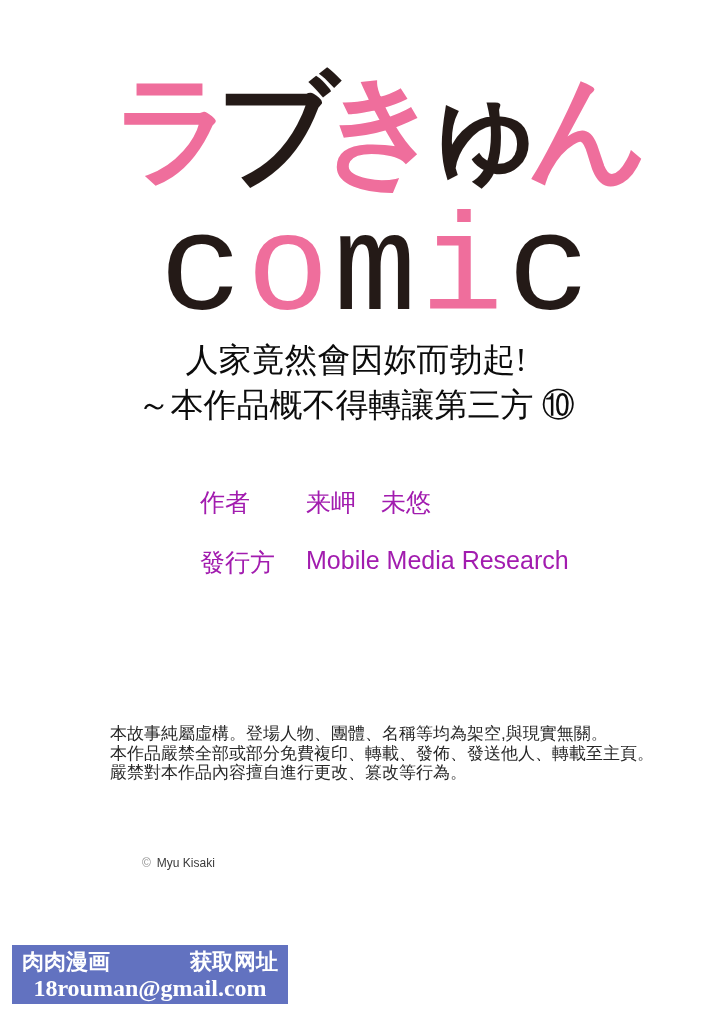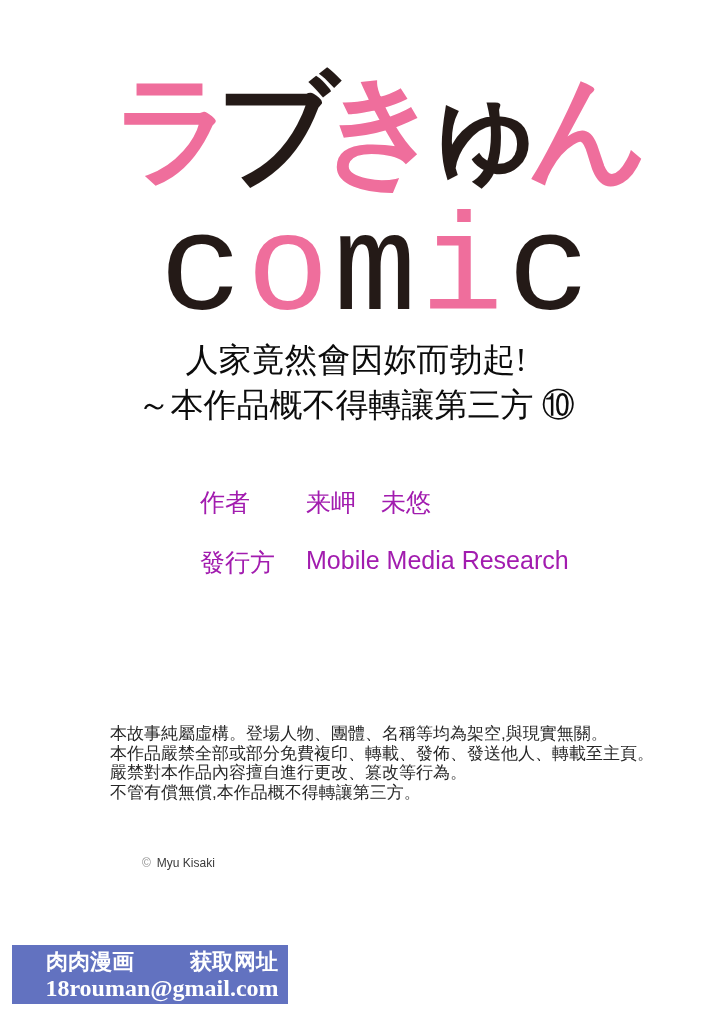--- a/index.html
+++ b/index.html
@@ -107,26 +107,25 @@
     <div class="credit-row">
       <span class="credit-label">發行方</span>
       <span class="credit-value">Mobile Media Research</span>
     </div>
   </div>
 
 <div class="disclaimer" id="disclaimer">
     <p>本故事純屬虛構。登場人物、團體、名稱等均為架空,與現實無關。</p>
     <p>本作品嚴禁全部或部分免費複印、轉載、發佈、發送他人、轉載至主頁。</p>
     <p>嚴禁對本作品內容擅自進行更改、篡改等行為。</p>
-    <p>不管有償無償,本作品概不得轉讓第三方。</p>
   </div>
 
 <div class="copyright">
   <span class="c-symbol">©</span><span>Myu Kisaki</span>
 </div>
 
-<div class="banner" id="banner" style="background: rgb(98, 114, 192); color: rgb(255, 255, 255); padding-left: 24px;">
+<div class="banner" id="banner" style="background: rgb(98, 114, 192); color: rgb(255, 255, 255);">
   <div class="banner-line1">
     <span>肉肉漫画</span>
     <span>获取网址</span>
   </div>
   <div class="banner-line2">18rouman@gmail.com</div>
 </div>
 
 </body></html>

